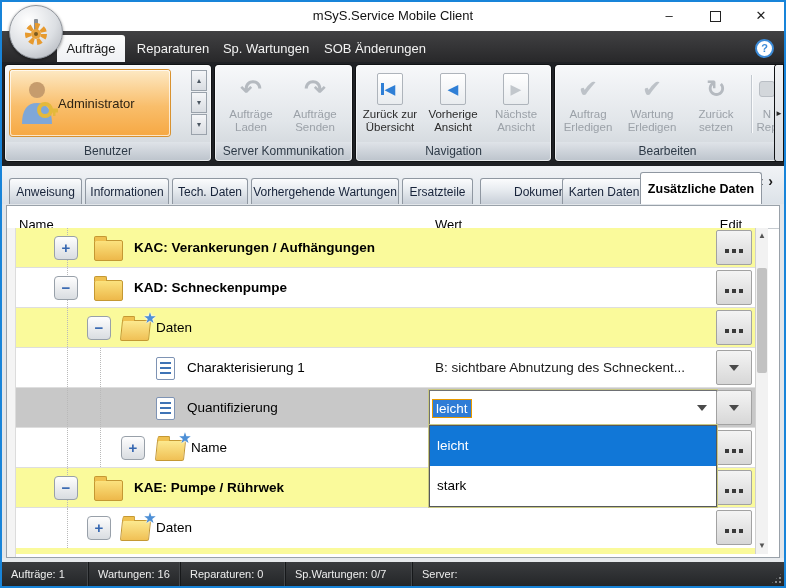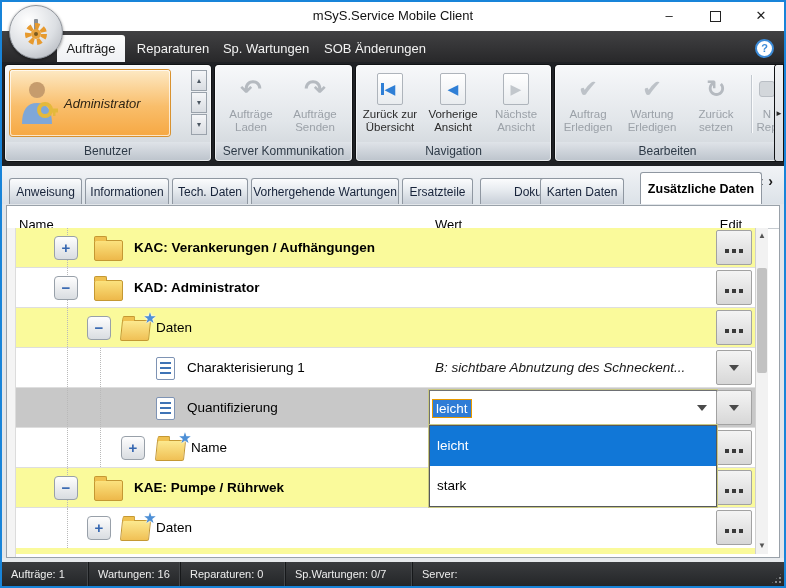--- a/index.html
+++ b/index.html
@@ -33,21 +33,21 @@
   .rbtn{top:5px;width:62px;height:70px;text-align:center;}
   .ric{height:38px;display:flex;align-items:center;justify-content:center;}
   .rl{font-size:11.5px;line-height:13px;color:#2b2b2b;}
   .disabled .rl{color:#9ba1a8;}
   .gglyph{font-size:26px;font-weight:bold;color:#b5bac0;}
   .ckglyph{font-size:24px;font-weight:bold;color:#bdc2c8;}
   .userpanel{left:5px;top:5px;width:160px;height:66px;border-radius:3px;
          background:linear-gradient(#fde9c4,#f9be6b 55%,#f6a843);
          box-shadow:0 0 0 1px #d89230, inset 0 0 0 1px rgba(255,255,255,.7);
          display:flex;align-items:center;}
-  .username{font-size:13px;color:#2e2414;margin-left:6px;font-style:italic;}
+  .username{font-size:13px;color:#2e2414;}
   .uc{right:4px;top:5px;width:16px;}
   .ucb{width:16px;height:21px;box-sizing:border-box;background:linear-gradient(#f5f6f8,#d9dde2);
        border:1px solid #9aa2ab;font-size:8px;color:#4a5560;text-align:center;line-height:19px;margin-bottom:1px;}
   .pageic{width:24px;height:30px;background:linear-gradient(#fff,#e9ecef);border:1px solid #aeb4bb;border-radius:2px;
        position:relative;display:flex;align-items:center;justify-content:center;}
   .pageic .arr{font-size:14px;font-weight:bold;color:#2f7fd6;}
   .pageic.dis .arr{color:#c2c7cc;}
   .pageic .bar{position:absolute;left:3px;top:9px;width:3px;height:12px;background:#2f7fd6;}
   .vsep{top:10px;width:1px;height:58px;background:#c3c9d0;box-shadow:1px 0 0 #fafbfc;}
   .iconsliver{width:14px;height:14px;border-radius:3px;background:#d3d7db;border:1px solid #b9bec4;}
@@ -71,21 +71,21 @@
   .indcol{left:0;top:22px;width:8px;bottom:0;background:#f4f4f4;border-right:1px solid #dcdcdc;}
   .csep{top:22px;width:1px;height:326px;background:#d4d8dc;}
   .grow{left:9px;width:739px;height:40px;box-sizing:border-box;border-bottom:1px solid #dedede;}
   .bg-y{background:#fafa9b;} .bg-w{background:#fff;} .bg-s{background:#c8c8c8;}
   .gl{position:absolute;top:0;bottom:0;width:0;border-left:1px dotted #b9b9b9;}
   .expander{position:absolute;top:8px;width:24px;height:24px;box-sizing:border-box;border-radius:4px;
         background:linear-gradient(#fefefe,#d9dde1);border:1px solid #98a0a9;
         color:#3566b0;font-weight:bold;font-size:15px;line-height:21px;text-align:center;}
   .nm{position:absolute;top:0;line-height:40px;font-size:13.5px;color:#000;white-space:nowrap;}
   .nm.b{font-weight:bold;}
-  .wv{position:absolute;left:419px;top:0;line-height:40px;font-size:13.5px;color:#1a1a1a;white-space:nowrap;font-style:italic;}
+  .wv{position:absolute;left:419px;top:0;line-height:40px;font-size:13.5px;color:#1a1a1a;white-space:nowrap;}
   .ic-folder{position:absolute;width:27px;height:19px;top:12px;border-radius:2px;
         background:linear-gradient(#fbe27e,#edb84a);border:1px solid #c49833;}
   .ic-folder::before{content:"";position:absolute;left:-1px;top:-5px;width:11px;height:4px;
         background:#efc04f;border:1px solid #c49833;border-bottom:none;border-radius:2px 2px 0 0;}
   .ic-folder.open{transform:skewX(-6deg);background:linear-gradient(#fce98f,#f0c055);}
   .ic-folder .star{position:absolute;right:-6px;top:-12px;color:#4d8fd6;font-size:15px;
         text-shadow:0 0 2px #fff,0 0 2px #fff;transform:skewX(6deg);}
   .ic-list{position:absolute;width:19px;height:23px;top:9px;box-sizing:border-box;background:#fff;
         border:1px solid #7e93b4;border-radius:2px;}
   .ic-list::after{content:"";position:absolute;left:3px;right:3px;top:4px;bottom:3px;
@@ -249,21 +249,21 @@
       </div>
   </div>
 
   <div class="a docstrip">
     <div class="a dtab" style="left:7px;width:73px;">Anweisung</div>
     <div class="a dtab" style="left:83px;width:84px;">Informationen</div>
     <div class="a dtab" style="left:170px;width:76px;">Tech. Daten</div>
     <div class="a dtab" style="left:249px;width:148px;">Vorhergehende Wartungen</div>
     <div class="a dtab" style="left:400px;width:71px;">Ersatzteile</div>
     <div class="a dtab" style="left:478px;width:87px;padding-left:33px;">Dokumente</div>
-    <div class="a dtab" style="left:538px;width:84px;">Karten Daten</div>
+    <div class="a dtab" style="left:560px;width:84px;">Karten Daten</div>
     <div class="a dtab active" style="left:638px;width:122px;font-weight:bold;">Zusätzliche Daten</div>
     <div class="a dtabarrows">‹›</div>
   </div>
 
   <div class="a contentbg"></div>
   <div class="a panel">
 
     <div class="a gheader">
       <span class="a ghname" style="left:12px;">Name</span>
       <span class="a ghname" style="left:428px;">Wert</span>
@@ -280,21 +280,21 @@
       <span class="nm b" style="left:118px;">KAC: Verankerungen / Aufhängungen</span>
       <div class="editbtn">
           <span class="dots"><i></i><i></i><i></i></span>
         </div>
     </div>
 
     <div class="a grow bg-w" style="top:62px;">
       <i class="gl" style="left:51px;"></i>
       <div class="expander" style="left:38px;">−</div>
       <span class="ic-folder" style="left:78px;"></span>
-      <span class="nm b" style="left:118px;">KAD: Administrator</span>
+      <span class="nm b" style="left:118px;">KAD: Schneckenpumpe</span>
       <div class="editbtn">
           <span class="dots"><i></i><i></i><i></i></span>
         </div>
     </div>
 
     <div class="a grow bg-y" style="top:102px;">
       <i class="gl" style="left:51px;"></i>
       <div class="expander" style="left:71px;">−</div>
       <span class="ic-folder open" style="left:105px;">
           <span class="star">★</span>

